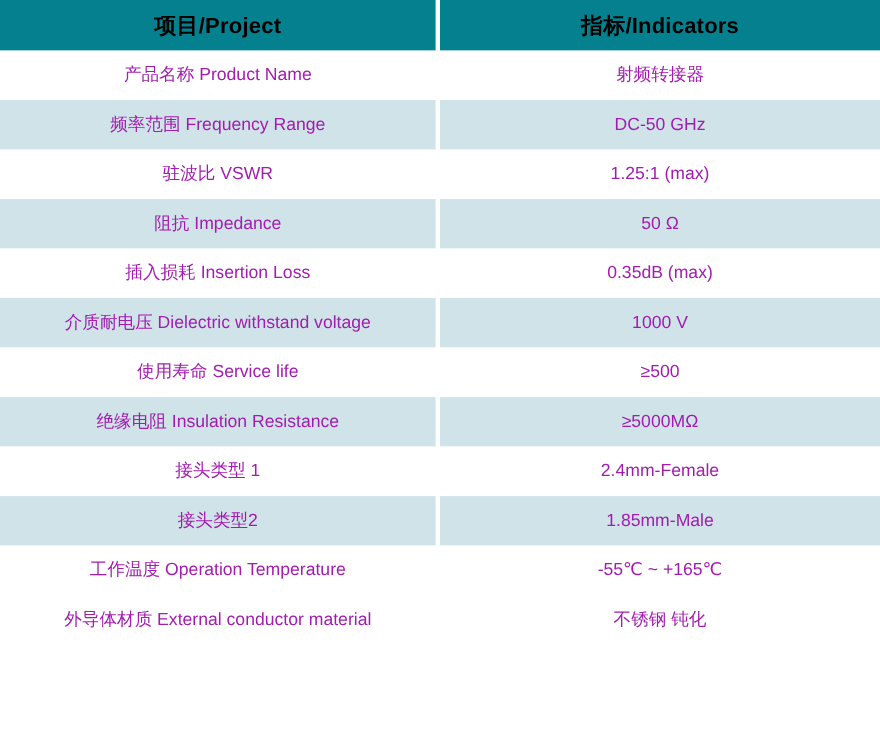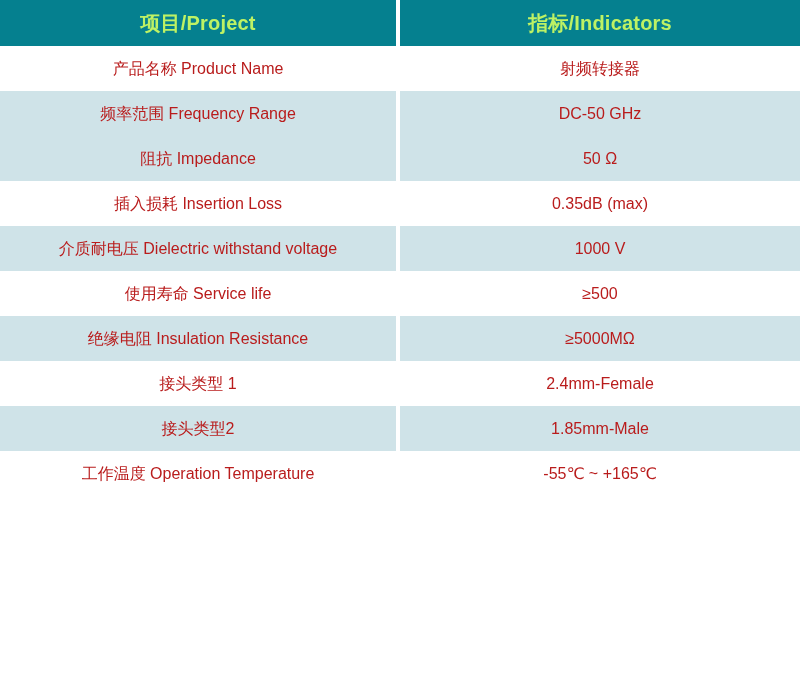--- a/index.html
+++ b/index.html
@@ -22,40 +22,40 @@
     table-layout: fixed;
   }
 
   .spec-table col.col-project { width: 400px; }
   .spec-table col.col-indicator { width: 400px; }
 
   
   thead th {
     height: 46px;
     background: #05808f;
-    color: #bef264;
+    color: #000000;
     font-size: 20px;
     font-weight: bold;
     text-align: center;
     vertical-align: middle;
     padding: 0;
     letter-spacing: 0.2px;
   }
   thead th.cell-left {
     border-right: 4px solid #ffffff;
   }
 
   
   tbody td {
     height: 45px;
     padding: 0 10px;
     text-align: center;
     vertical-align: middle;
     font-size: 16px;
-    color: #b91c1c;
+    color: #a21caf;
     font-weight: normal;
     line-height: 1.2;
   }
   tbody td.cell-left {
     border-right: 4px solid #ffffff;
   }
 
   tbody tr.row-light td {
     background: #ffffff;
   }
@@ -83,20 +83,24 @@
   </thead>
   <tbody id="table-body">
       <tr class="row-light">
         <td class="cell-left">产品名称 Product Name</td>
         <td class="cell-right">射频转接器</td>
       </tr>
       <tr class="row-tint">
         <td class="cell-left">频率范围 Frequency Range</td>
         <td class="cell-right">DC-50 GHz</td>
       </tr>
+      <tr class="row-light">
+        <td class="cell-left">驻波比 VSWR</td>
+        <td class="cell-right">1.25:1 (max)</td>
+      </tr>
       <tr class="row-tint">
         <td class="cell-left">阻抗 Impedance</td>
         <td class="cell-right">50 Ω</td>
       </tr>
       <tr class="row-light">
         <td class="cell-left">插入损耗 Insertion Loss</td>
         <td class="cell-right">0.35dB (max)</td>
       </tr>
       <tr class="row-tint">
         <td class="cell-left">介质耐电压 Dielectric withstand voltage</td>
@@ -115,14 +119,18 @@
         <td class="cell-right">2.4mm-Female</td>
       </tr>
       <tr class="row-tint">
         <td class="cell-left">接头类型2</td>
         <td class="cell-right">1.85mm-Male</td>
       </tr>
       <tr class="row-light">
         <td class="cell-left">工作温度 Operation Temperature</td>
         <td class="cell-right">-55℃ ~ +165℃</td>
       </tr>
+      <tr class="row-light">
+        <td class="cell-left">外导体材质 External conductor material</td>
+        <td class="cell-right">不锈钢 钝化</td>
+      </tr>
     </tbody>
 </table>
 
 </body></html>

